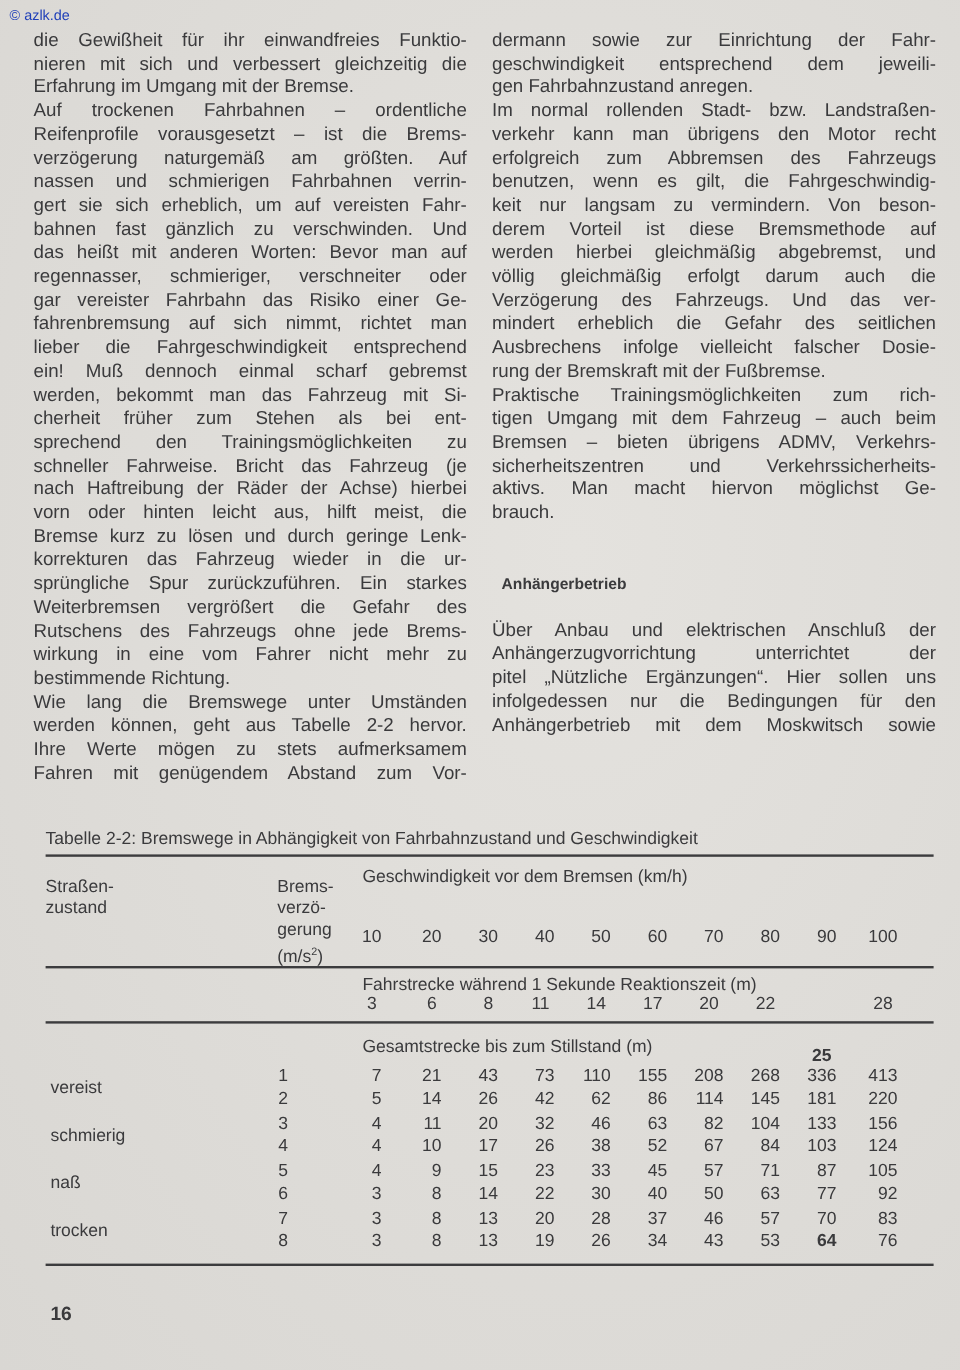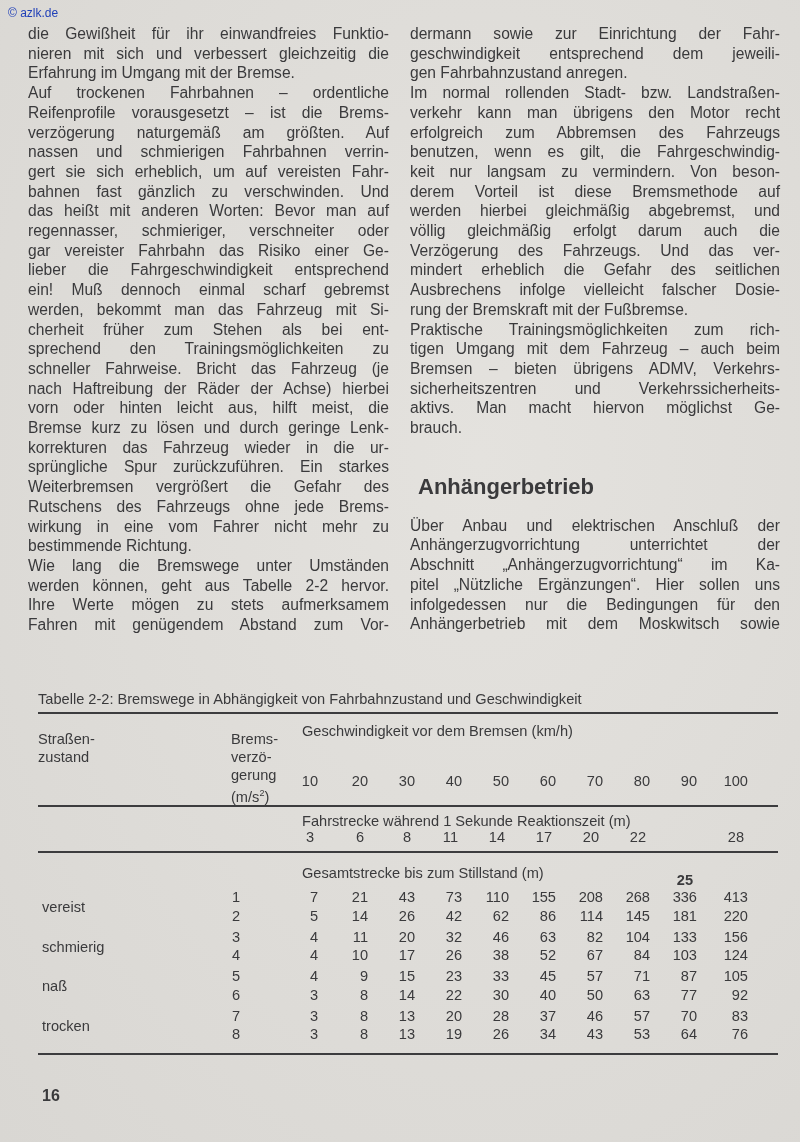--- a/index.html
+++ b/index.html
@@ -19,21 +19,21 @@
   .col {
     position: absolute; top: 24px;
     font-size: 15.6px; line-height: 19.7px;
     text-align: justify;
   }
   .col-left { left: 28px; width: 361px; }
   .col-right { left: 410px; width: 370px; }
   .line { display: block; text-align: justify; text-align-last: justify; white-space: nowrap; }
   .line.last { text-align-last: left; }
   .heading {
-    font-weight: bold; font-size: 22px;
+    font-weight: bold; font-size: 13px;
     margin: 39px 0 19px 8px; line-height: 20px;
   }
   .table-caption {
     position: absolute; left: 38px; top: 691px;
     font-size: 14.6px;
   }
   .rule { position: absolute; left: 38px; width: 740px; height: 2px; background: #3c3c3e; }
   .th { position: absolute; font-size: 14.6px; line-height: 18px; }
   .num { position: absolute; font-size: 14.6px; width: 36px; text-align: right; }
   .label { position: absolute; font-size: 14.6px; }
@@ -50,20 +50,21 @@
     <span class="line last">Erfahrung im Umgang mit der Bremse.</span>
     <span class="line">Auf trockenen Fahrbahnen – ordentliche</span>
     <span class="line">Reifenprofile vorausgesetzt – ist die Brems-</span>
     <span class="line">verzögerung naturgemäß am größten. Auf</span>
     <span class="line">nassen und schmierigen Fahrbahnen verrin-</span>
     <span class="line">gert sie sich erheblich, um auf vereisten Fahr-</span>
     <span class="line">bahnen fast gänzlich zu verschwinden. Und</span>
     <span class="line">das heißt mit anderen Worten: Bevor man auf</span>
     <span class="line">regennasser, schmieriger, verschneiter oder</span>
     <span class="line">gar vereister Fahrbahn das Risiko einer Ge-</span>
+    <span class="line">fahrenbremsung auf sich nimmt, richtet man</span>
     <span class="line">lieber die Fahrgeschwindigkeit entsprechend</span>
     <span class="line">ein! Muß dennoch einmal scharf gebremst</span>
     <span class="line">werden, bekommt man das Fahrzeug mit Si-</span>
     <span class="line">cherheit früher zum Stehen als bei ent-</span>
     <span class="line">sprechend den Trainingsmöglichkeiten zu</span>
     <span class="line">schneller Fahrweise. Bricht das Fahrzeug (je</span>
     <span class="line">nach Haftreibung der Räder der Achse) hierbei</span>
     <span class="line">vorn oder hinten leicht aus, hilft meist, die</span>
     <span class="line">Bremse kurz zu lösen und durch geringe Lenk-</span>
     <span class="line">korrekturen das Fahrzeug wieder in die ur-</span>
@@ -99,21 +100,20 @@
       <span class="line">tigen Umgang mit dem Fahrzeug – auch beim</span>
       <span class="line">Bremsen – bieten übrigens ADMV, Verkehrs-</span>
       <span class="line">sicherheitszentren und Verkehrssicherheits-</span>
       <span class="line">aktivs. Man macht hiervon möglichst Ge-</span>
       <span class="line last">brauch.</span>
     </div>
   <div class="heading">Anhängerbetrieb</div>
   <div id="right-after">
       <span class="line">Über Anbau und elektrischen Anschluß der</span>
       <span class="line">Anhängerzugvorrichtung unterrichtet der</span>
-      <span class="line">Abschnitt „Anhängerzugvorrichtung“ im Ka-</span>
       <span class="line">pitel „Nützliche Ergänzungen“. Hier sollen uns</span>
       <span class="line">infolgedessen nur die Bedingungen für den</span>
       <span class="line">Anhängerbetrieb mit dem Moskwitsch sowie</span>
     </div>
 </div>
 
 <div class="table-caption">Tabelle 2-2: Bremswege in Abhängigkeit von Fahrbahnzustand und Geschwindigkeit</div>
 <div class="rule" style="top:712px"></div>
 
 <div id="table-area">
@@ -231,21 +231,21 @@
     <div class="num" style="left: 712px; top: 1007.5px;">83</div>
     <div class="num" style="left: 204px; top: 1026px;">8</div>
     <div class="num" style="left: 282px; top: 1026px;">3</div>
     <div class="num" style="left: 332px; top: 1026px;">8</div>
     <div class="num" style="left: 379px; top: 1026px;">13</div>
     <div class="num" style="left: 426px; top: 1026px;">19</div>
     <div class="num" style="left: 473px; top: 1026px;">26</div>
     <div class="num" style="left: 520px; top: 1026px;">34</div>
     <div class="num" style="left: 567px; top: 1026px;">43</div>
     <div class="num" style="left: 614px; top: 1026px;">53</div>
-    <div class="num" style="left: 661px; top: 1026px;">64</div>
+    <div class="num" style="left: 661px; top: 1026px; font-weight: bold;">64</div>
     <div class="num" style="left: 712px; top: 1026px;">76</div>
   </div>
 
 <div class="rule" style="top:805px"></div>
 <div class="th" style="left:302px;top:812px">Fahrstrecke während 1 Sekunde Reaktionszeit (m)</div>
 <div class="rule" style="top:851px"></div>
 <div class="th" style="left:302px;top:864px">Gesamtstrecke bis zum Stillstand (m)</div>
 <div class="rule" style="top:1053px"></div>
 
 <div class="pagenum">16</div>

